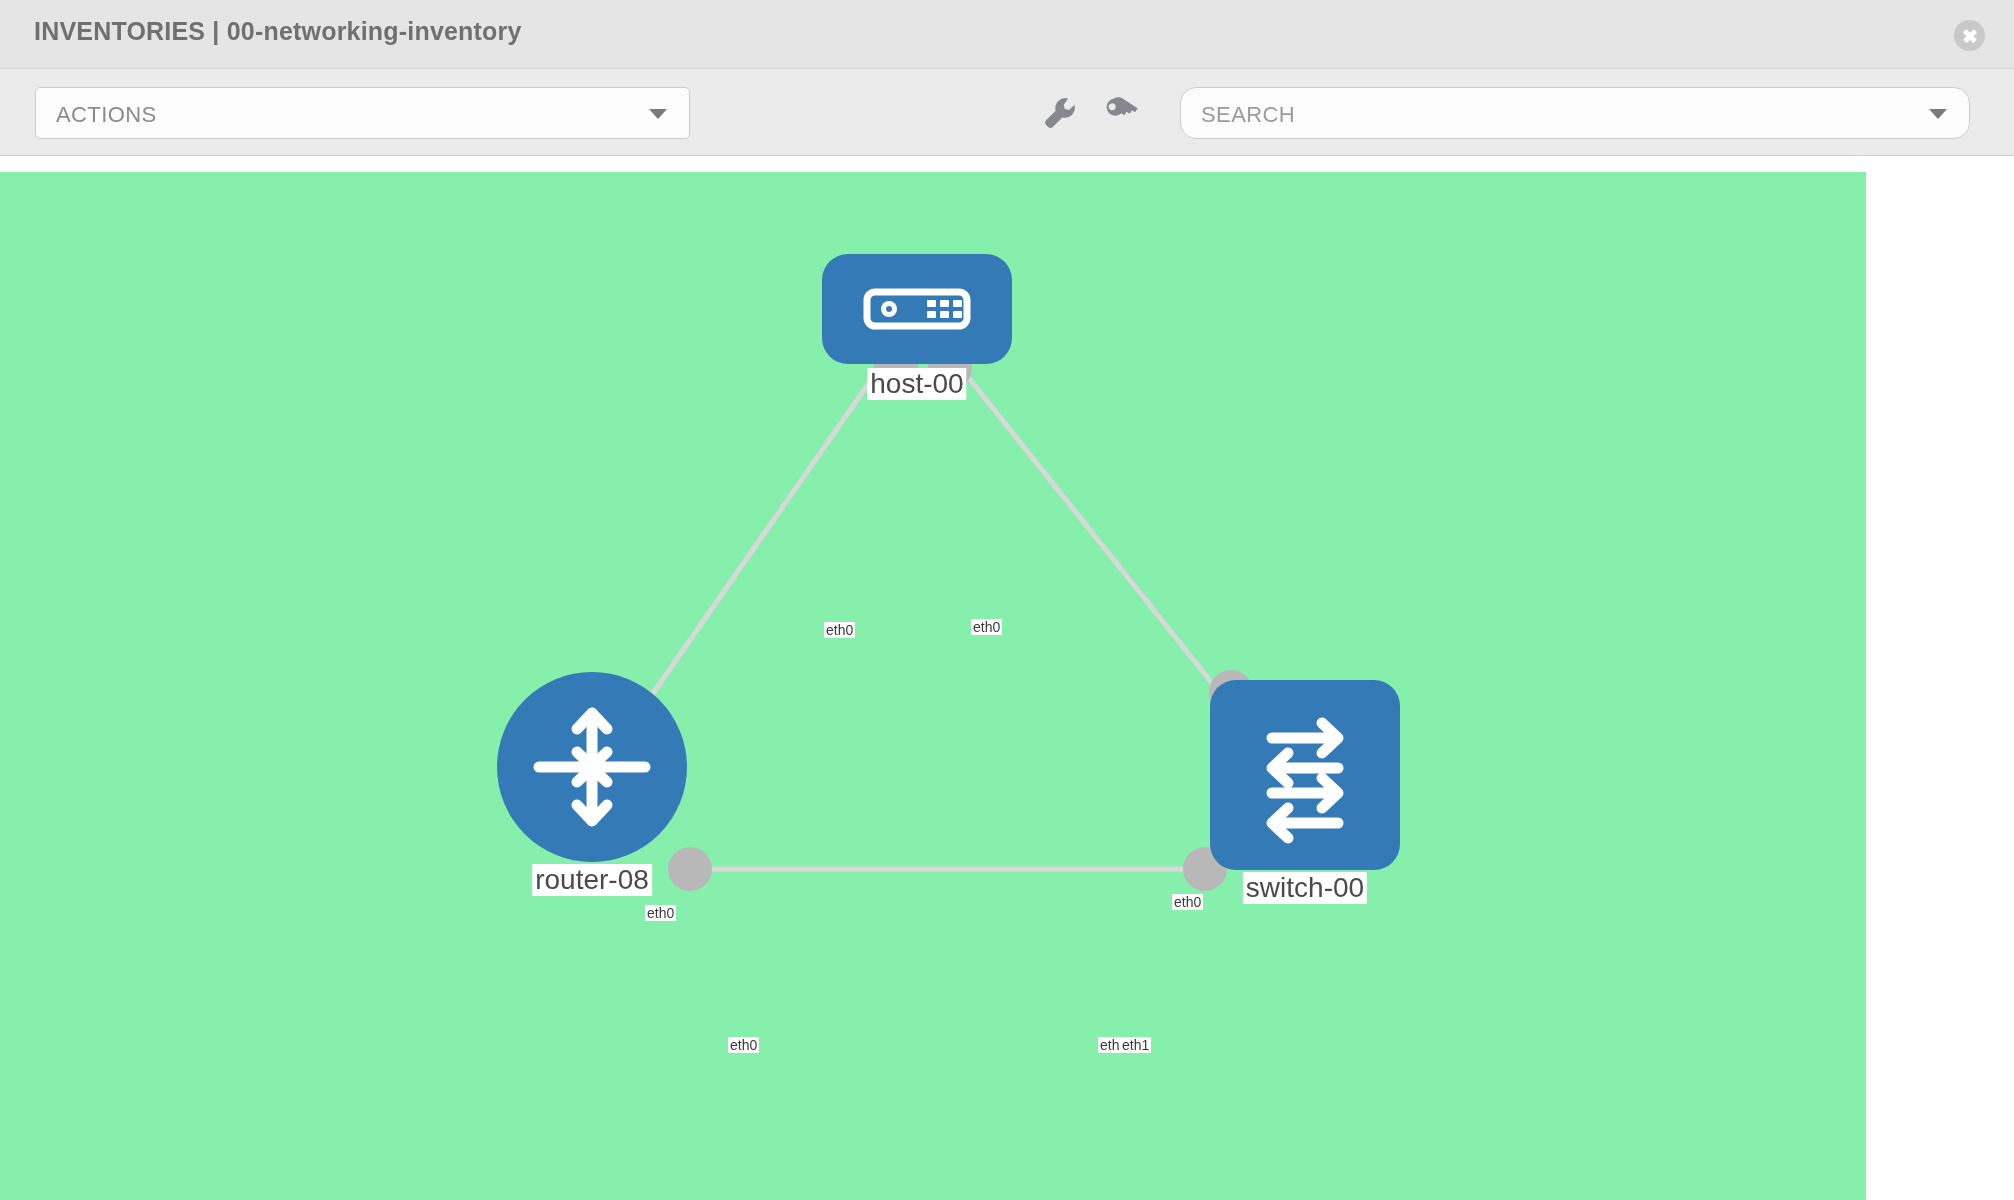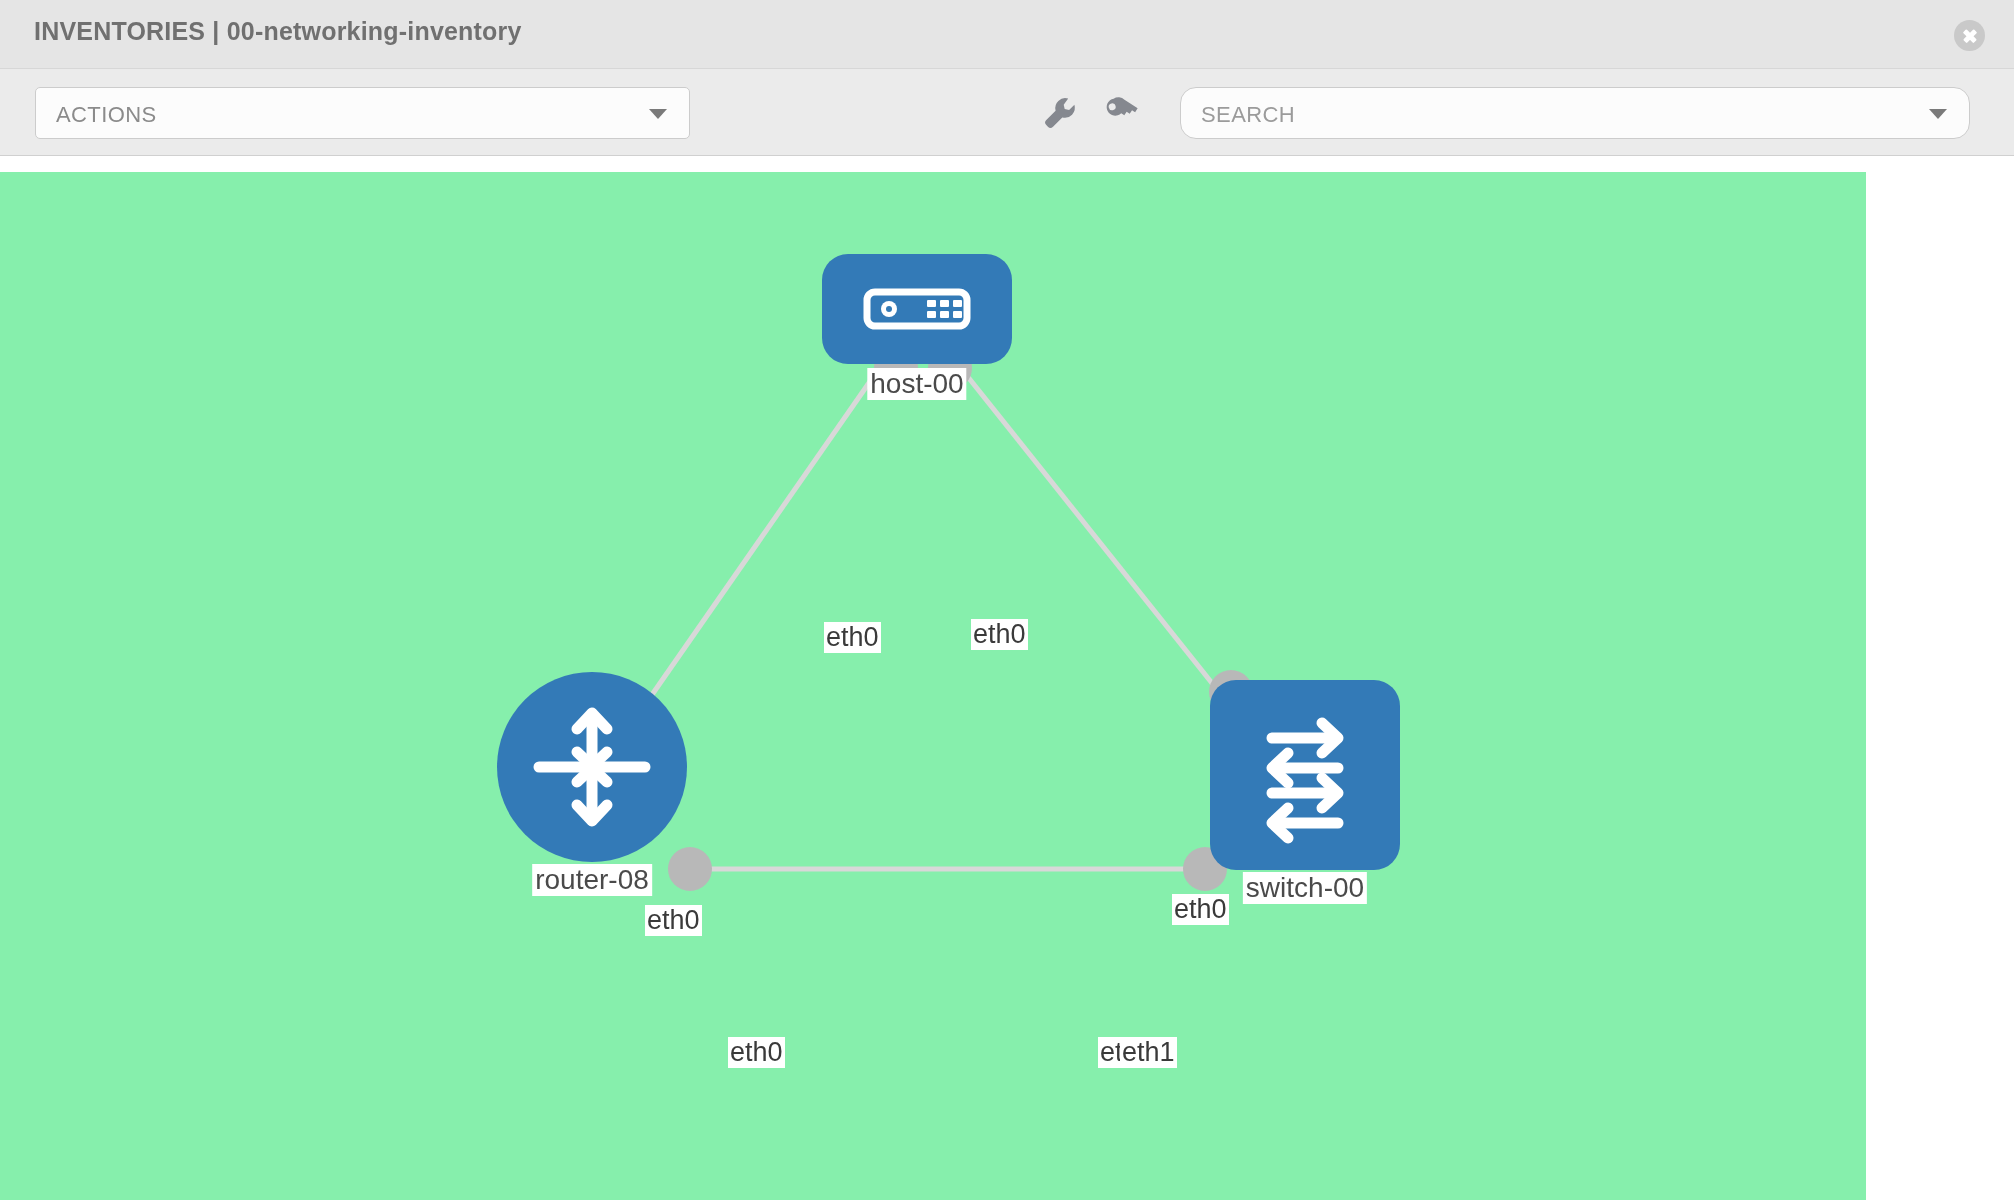--- a/index.html
+++ b/index.html
@@ -177,21 +177,21 @@
     transform: translateX(-50%);
     font-size: 28px;
     color: #4a4a4a;
     background: #ffffff;
     padding: 0 3px;
     white-space: nowrap;
   }
 
   .link-label {
     position: absolute;
-    font-size: 27px;
+    font-size: 14px;
     color: #3a3a3a;
     background: #ffffff;
     padding: 0 2px;
     white-space: nowrap;
     text-align: right;
   }
 </style>
 </head>
 <body>
 

